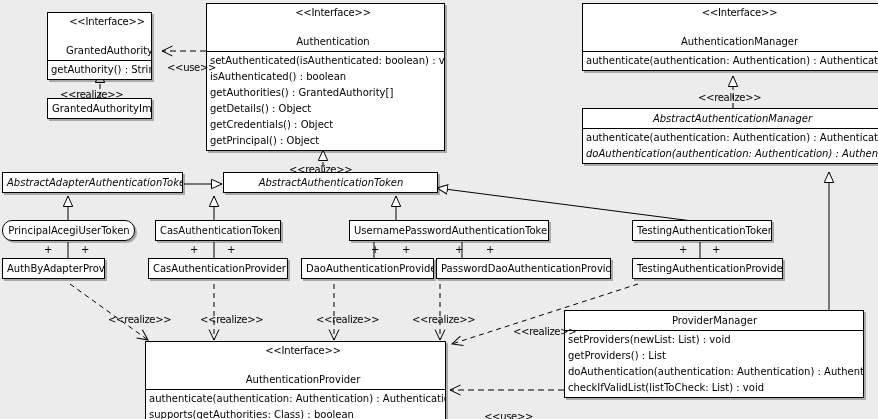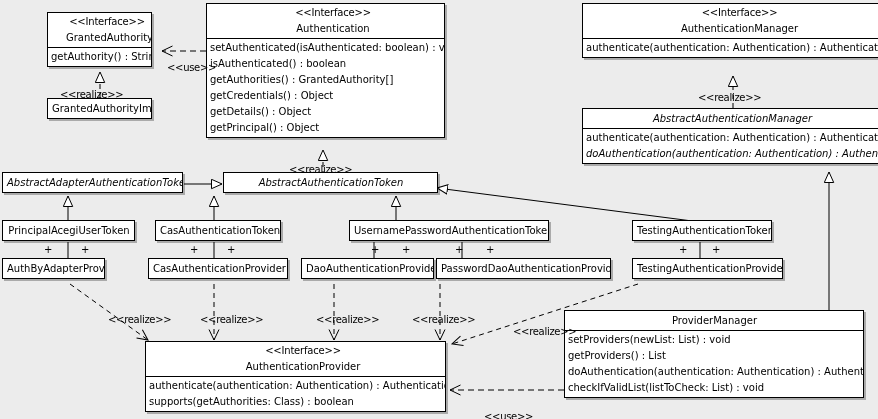--- a/index.html
+++ b/index.html
@@ -45,21 +45,21 @@
     white-space: nowrap;
   }
   .hdr .stereo {
     display: block;
     font-size: 10px;
     letter-spacing: -0.2px;
   }
   .hdr .cname {
     display: block;
     font-size: 10px;
-    margin-top: 3px;
+    margin-top: 16px;
   }
   .hdr.compact {
     padding: 3px 3px 3px 4px;
     text-align: left;
   }
   .hdr.compact.center { text-align: center; }
   .hdr.compact .cname { margin-top: 0; }
   .abstract .cname { font-style: italic; }
   .divider {
     border-top: 1px solid #000000;
@@ -163,22 +163,22 @@
 
   <div class="uml-class" style="left:206px; top:3px; width:239px;">
     <div class="hdr">
       <span class="stereo">&lt;&lt;Interface&gt;&gt;</span>
       <span class="cname">Authentication</span>
     </div>
     <div class="divider members">
       <div class="member">setAuthenticated(isAuthenticated: boolean) : void</div>
       <div class="member">isAuthenticated() : boolean</div>
       <div class="member">getAuthorities() : GrantedAuthority[]</div>
+      <div class="member">getDetails() : Object</div>
       <div class="member">getCredentials() : Object</div>
-      <div class="member">getDetails() : Object</div>
       <div class="member">getPrincipal() : Object</div>
     </div>
   </div>
 
   <div class="uml-class" style="left:582px; top:3px; width:300px;">
     <div class="hdr">
       <span class="stereo">&lt;&lt;Interface&gt;&gt;</span>
       <span class="cname">AuthenticationManager</span>
     </div>
     <div class="divider members">
@@ -201,21 +201,21 @@
       <span class="cname">AbstractAdapterAuthenticationToken</span>
     </div>
   </div>
 
   <div class="uml-class abstract" style="left:223px; top:172px; width:215px;">
     <div class="hdr compact center">
       <span class="cname">AbstractAuthenticationToken</span>
     </div>
   </div>
 
-  <div class="uml-class" style="left:2px; top:220px; width:133px;">
+  <div class="uml-class" style="left:2px; top:220px; width:133px;border-radius:10px;">
     <div class="hdr compact center">
       <span class="cname">PrincipalAcegiUserToken</span>
     </div>
   </div>
 
   <div class="uml-class" style="left:155px; top:220px; width:126px;">
     <div class="hdr compact center">
       <span class="cname">CasAuthenticationToken</span>
     </div>
   </div>

